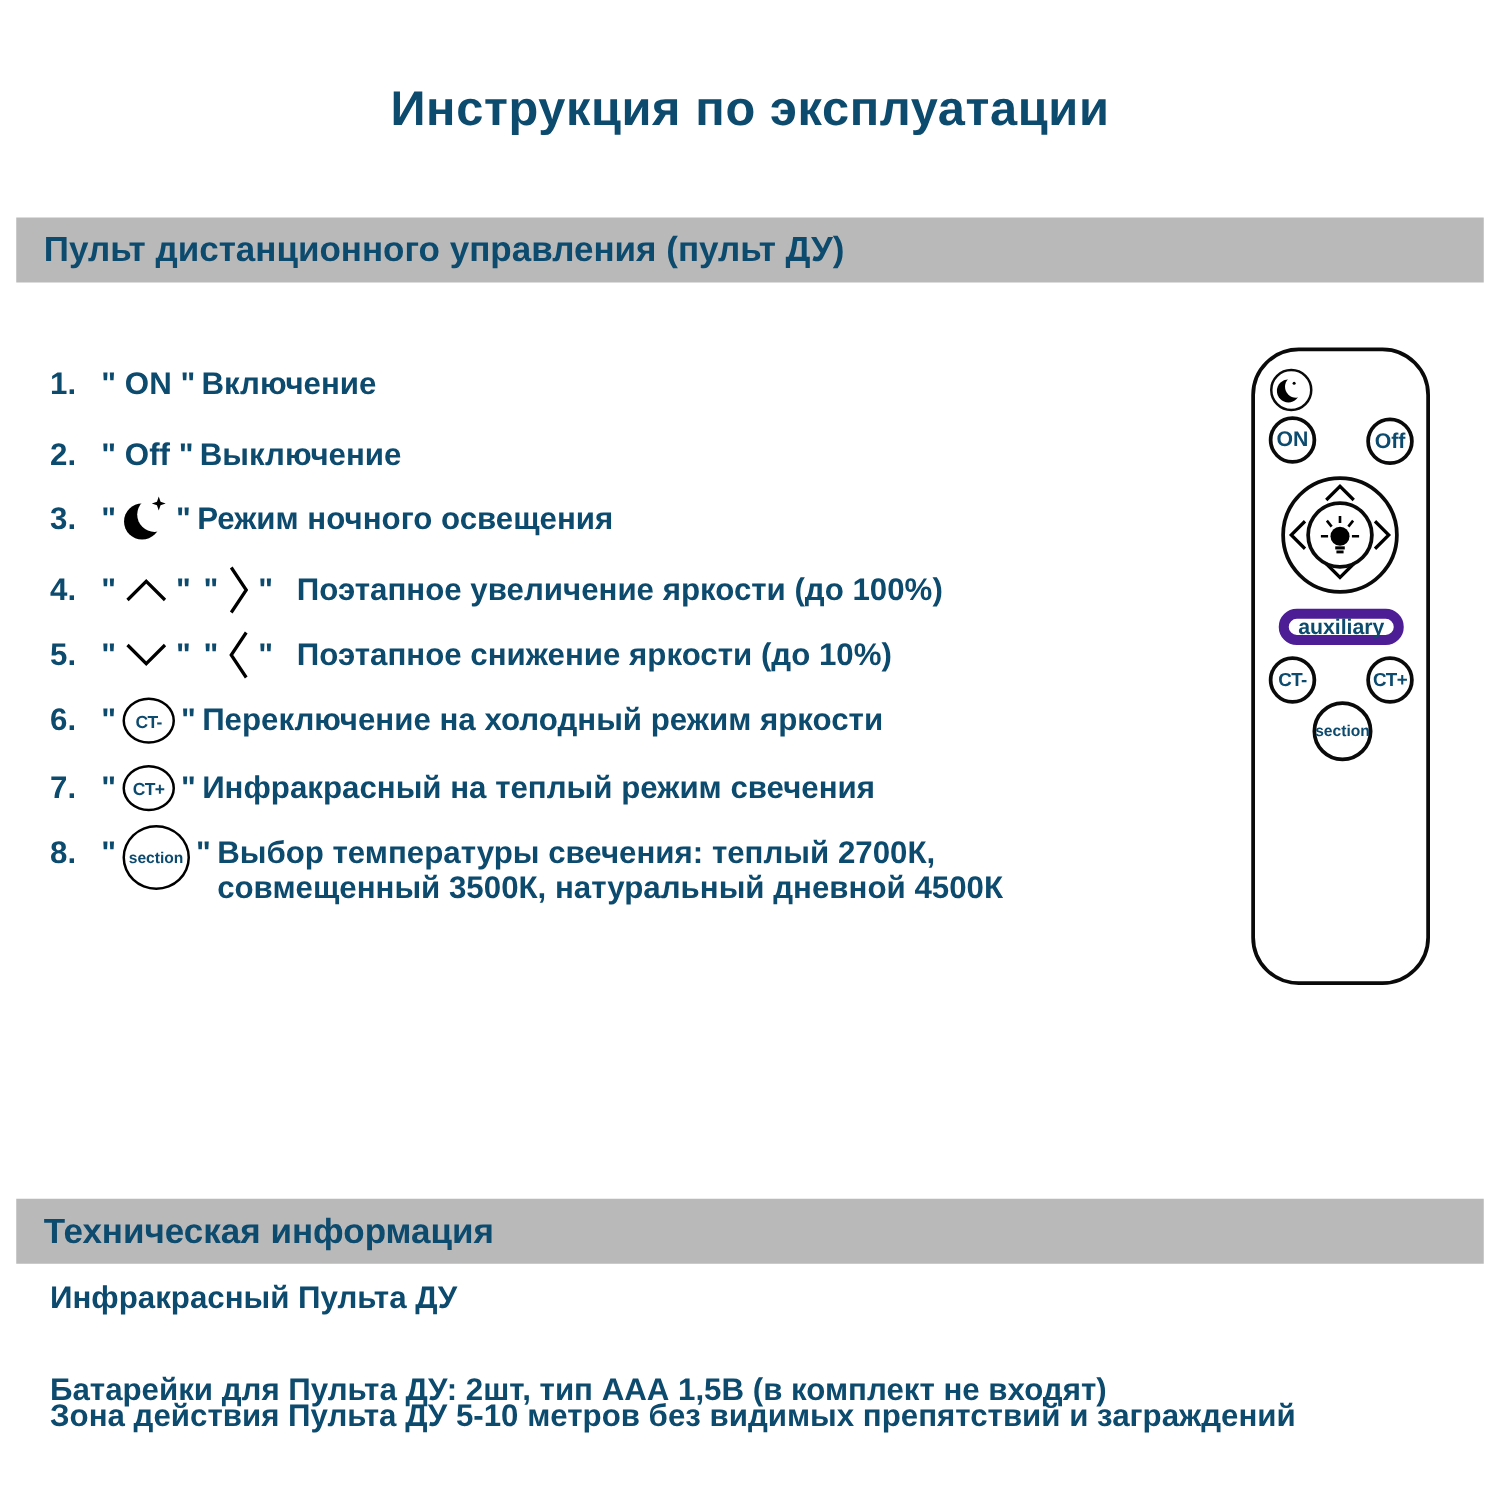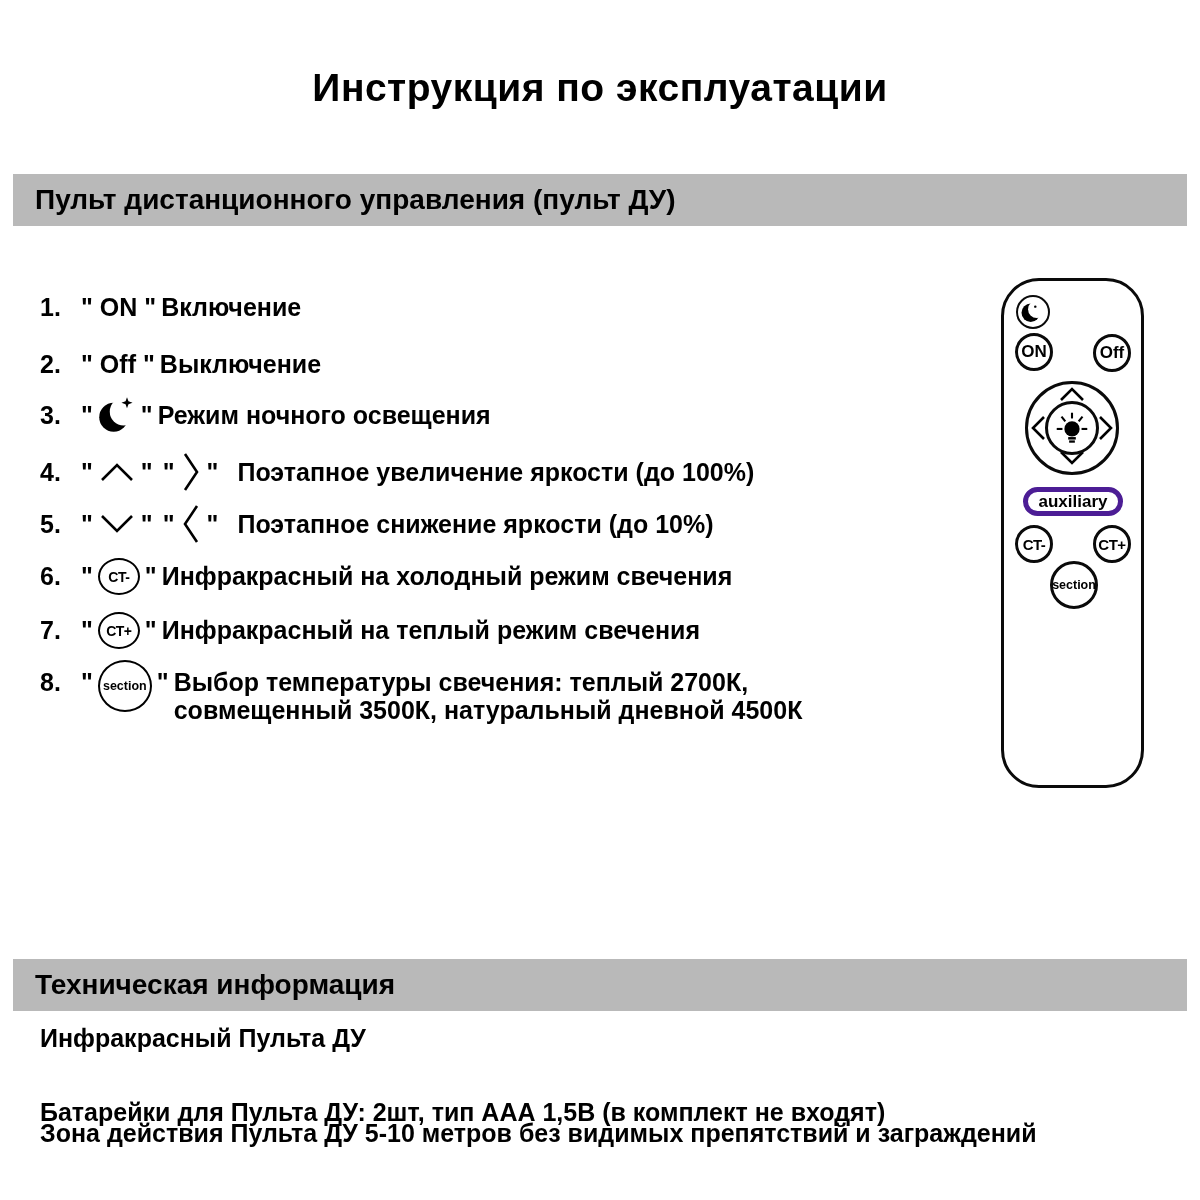--- a/index.html
+++ b/index.html
@@ -1,17 +1,17 @@
 <!DOCTYPE html>
 <html><head>
 <meta charset="utf-8">
 <style>
   html,body{margin:0;padding:0;background:#fff;}
   .page{position:relative;width:1200px;height:1174px;background:#ffffff;overflow:hidden;
-        font-family:"Liberation Sans","DejaVu Sans",sans-serif;color:#000000;font-weight:bold;}
+        font-family:"Liberation Sans","DejaVu Sans",sans-serif;color:#0c4a6e;font-weight:bold;}
   .abs{position:absolute;}
   .page-title{top:66px;left:0;width:1200px;text-align:center;font-size:39px;letter-spacing:0.5px;}
   .section-bar{left:13px;width:1174px;height:52px;background:#b9b9b9;display:flex;align-items:center;margin-top:19px;}
   .section-bar .bar-label{font-size:28px;padding-left:22px;}
   .bar-remote{top:155px;}
   .bar-tech{top:940px;}
 
   
   .li{position:absolute;left:40px;display:flex;align-items:center;font-size:25px;white-space:nowrap;}
   .li .num{width:36px;}
@@ -35,21 +35,21 @@
   .rbtn-moon{left:12px;top:14px;width:34px;height:34px;border-width:2.5px;}
   .dpad{position:absolute;left:21px;top:100px;width:94px;height:94px;border:3px solid #0a0a0a;
         border-radius:50%;box-sizing:border-box;}
   .dpad-inner{position:absolute;left:17px;top:17px;width:54px;height:54px;border:3px solid #0a0a0a;
         border-radius:50%;box-sizing:border-box;display:flex;align-items:center;justify-content:center;}
   .dpad .chev{position:absolute;}
   .chev-n{left:31px;top:3px;}
   .chev-s{left:31px;bottom:3px;}
   .chev-w{left:3px;top:31px;}
   .chev-e{right:3px;top:31px;}
-  .rbtn-aux{position:absolute;left:19px;top:206px;width:100px;height:29px;border:5px solid #4c1d95;
+  .rbtn-aux{position:absolute;left:19px;top:206px;width:100px;height:29px;border:8px solid #4c1d95;
         border-radius:15px;box-sizing:border-box;display:flex;align-items:center;justify-content:center;
         font-size:17px;background:#fff;text-align:center;}
   .rbtn-ctm{left:11px;top:244px;width:38px;height:38px;font-size:15px;letter-spacing:-0.5px;}
   .rbtn-ctp{left:89px;top:244px;width:38px;height:38px;font-size:15px;letter-spacing:-0.5px;}
   .rbtn-sec{left:46px;top:280px;width:48px;height:48px;font-size:12.5px;}
 
   
   .tech-line{position:absolute;left:40px;font-size:25px;white-space:nowrap;}
   .tl1{top:1024px;} .tl2{top:1068px;margin-top:30px;} .tl3{top:1119px;}
 </style>
@@ -132,21 +132,21 @@
     <span class="q">"</span>
     <span class="gap"></span>
     <span>Поэтапное снижение яркости (до 10%)</span>
   </div>
 
   <div class="li" style="top:558px;">
     <span class="num">6.</span>
     <span class="q">"</span>
     <span class="ct-pill">CT-</span>
     <span class="q">"</span>
-    <span>Инфракрасный на холодный режим свечения</span>
+    <span>Переключение на холодный режим яркости</span>
   </div>
 
   <div class="li" style="top:612px;">
     <span class="num">7.</span>
     <span class="q">"</span>
     <span class="ct-pill">CT+</span>
     <span class="q">"</span>
     <span>Инфракрасный на теплый режим свечения</span>
   </div>
 

